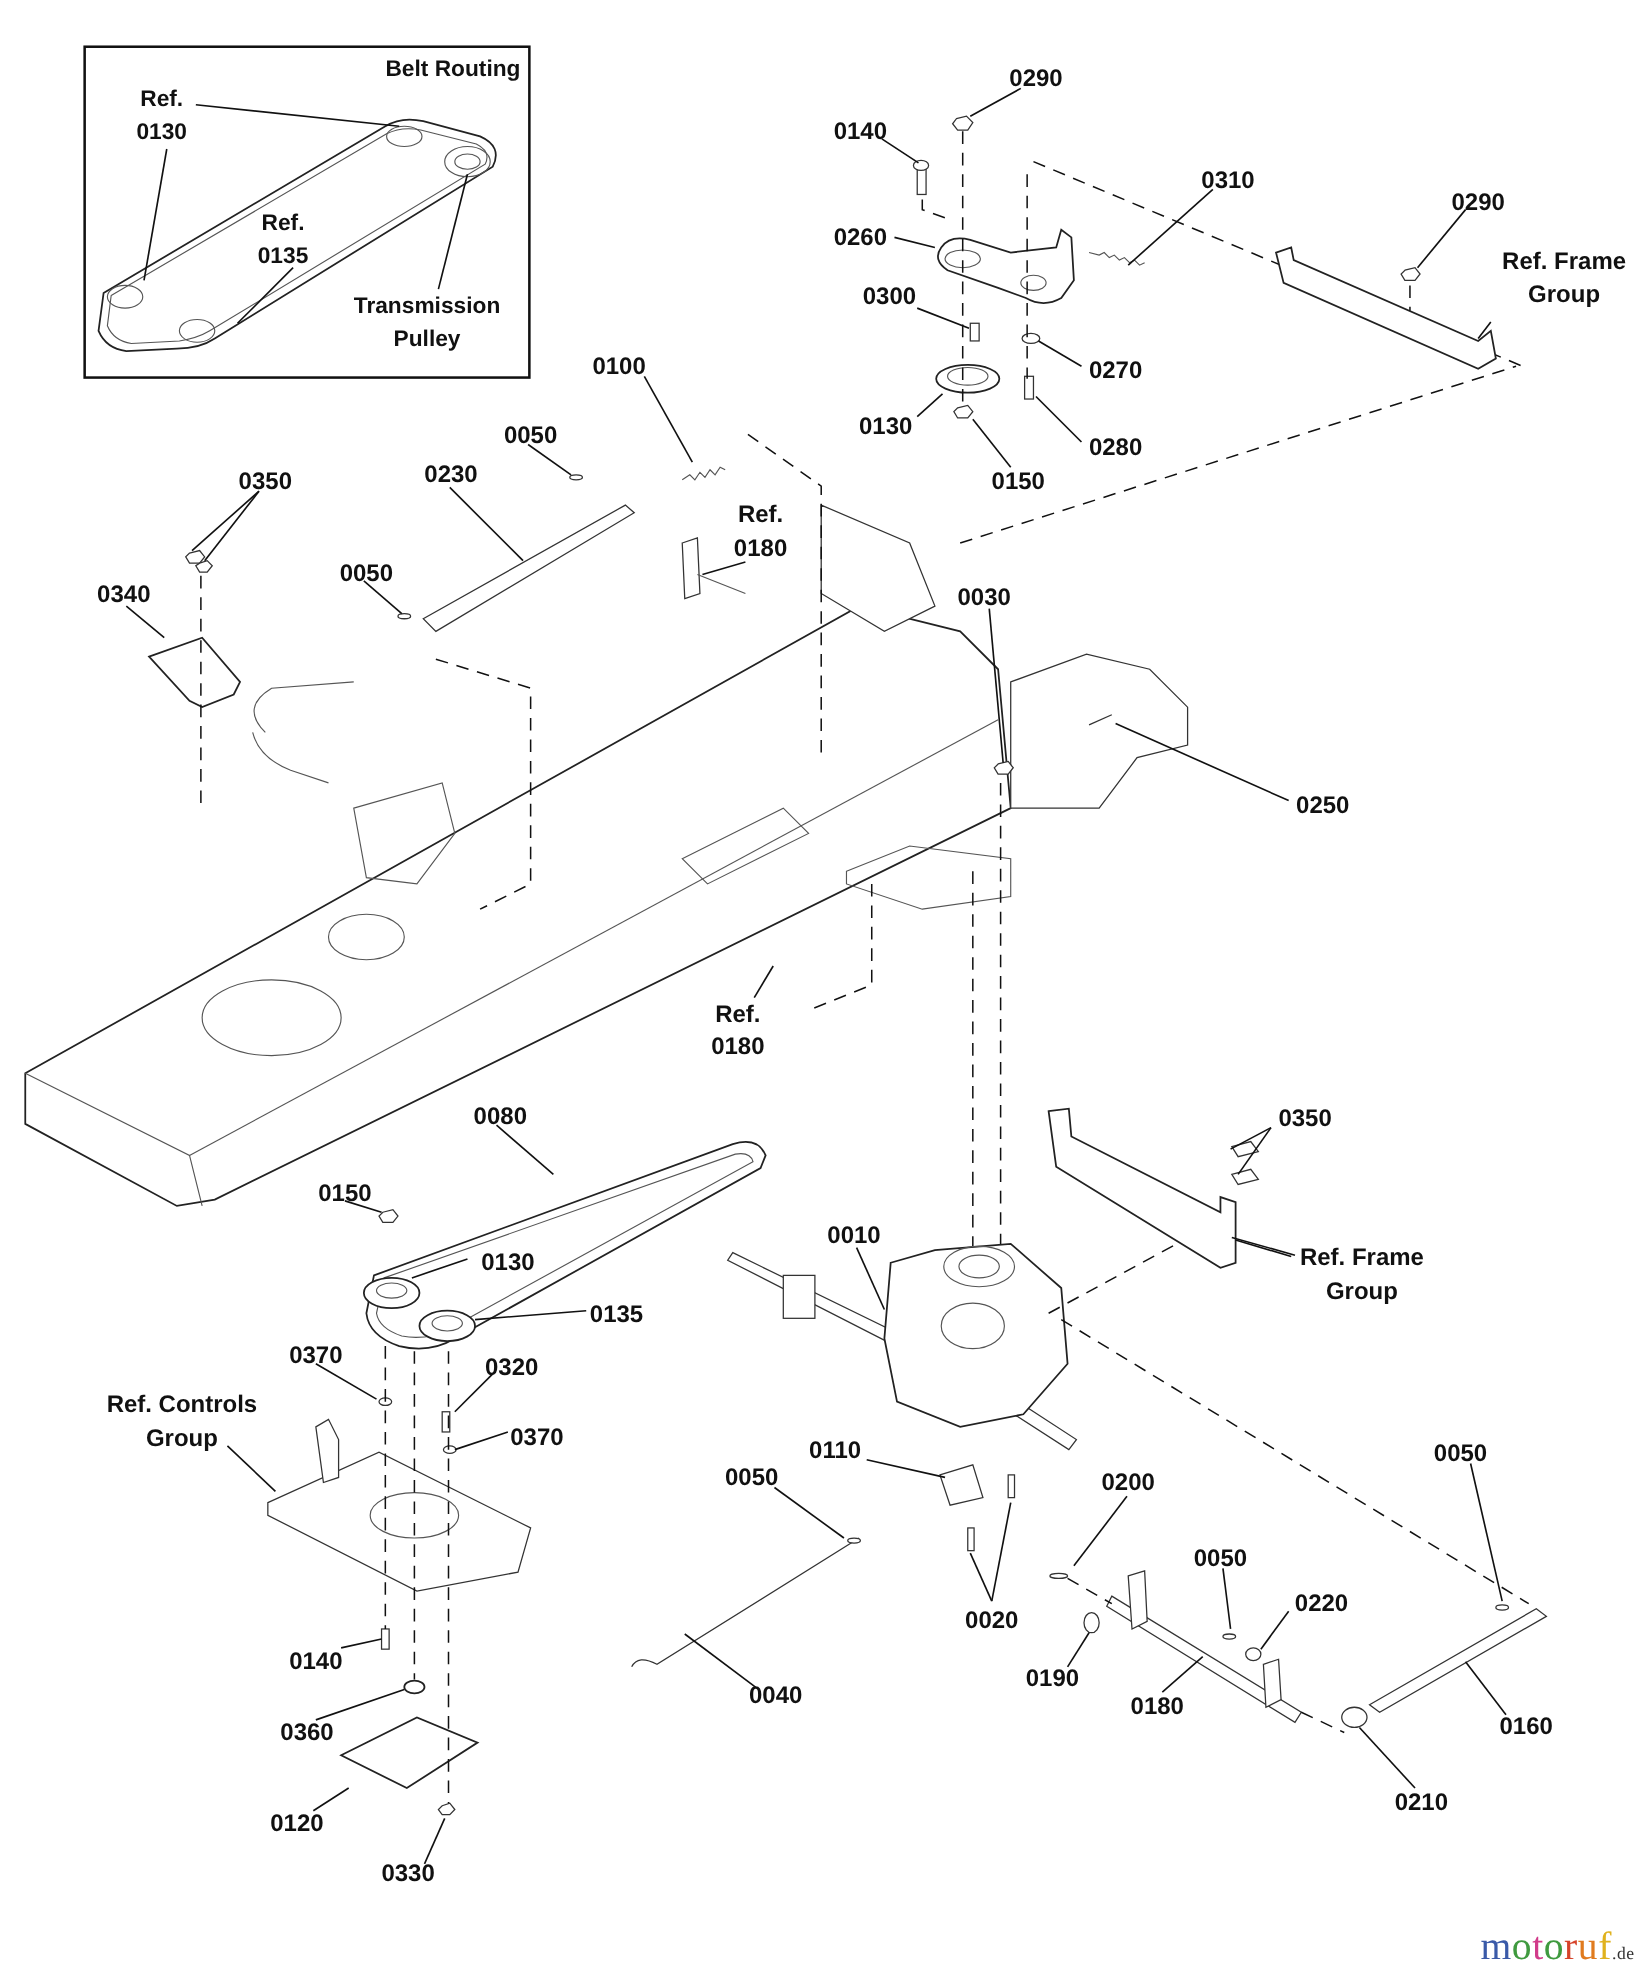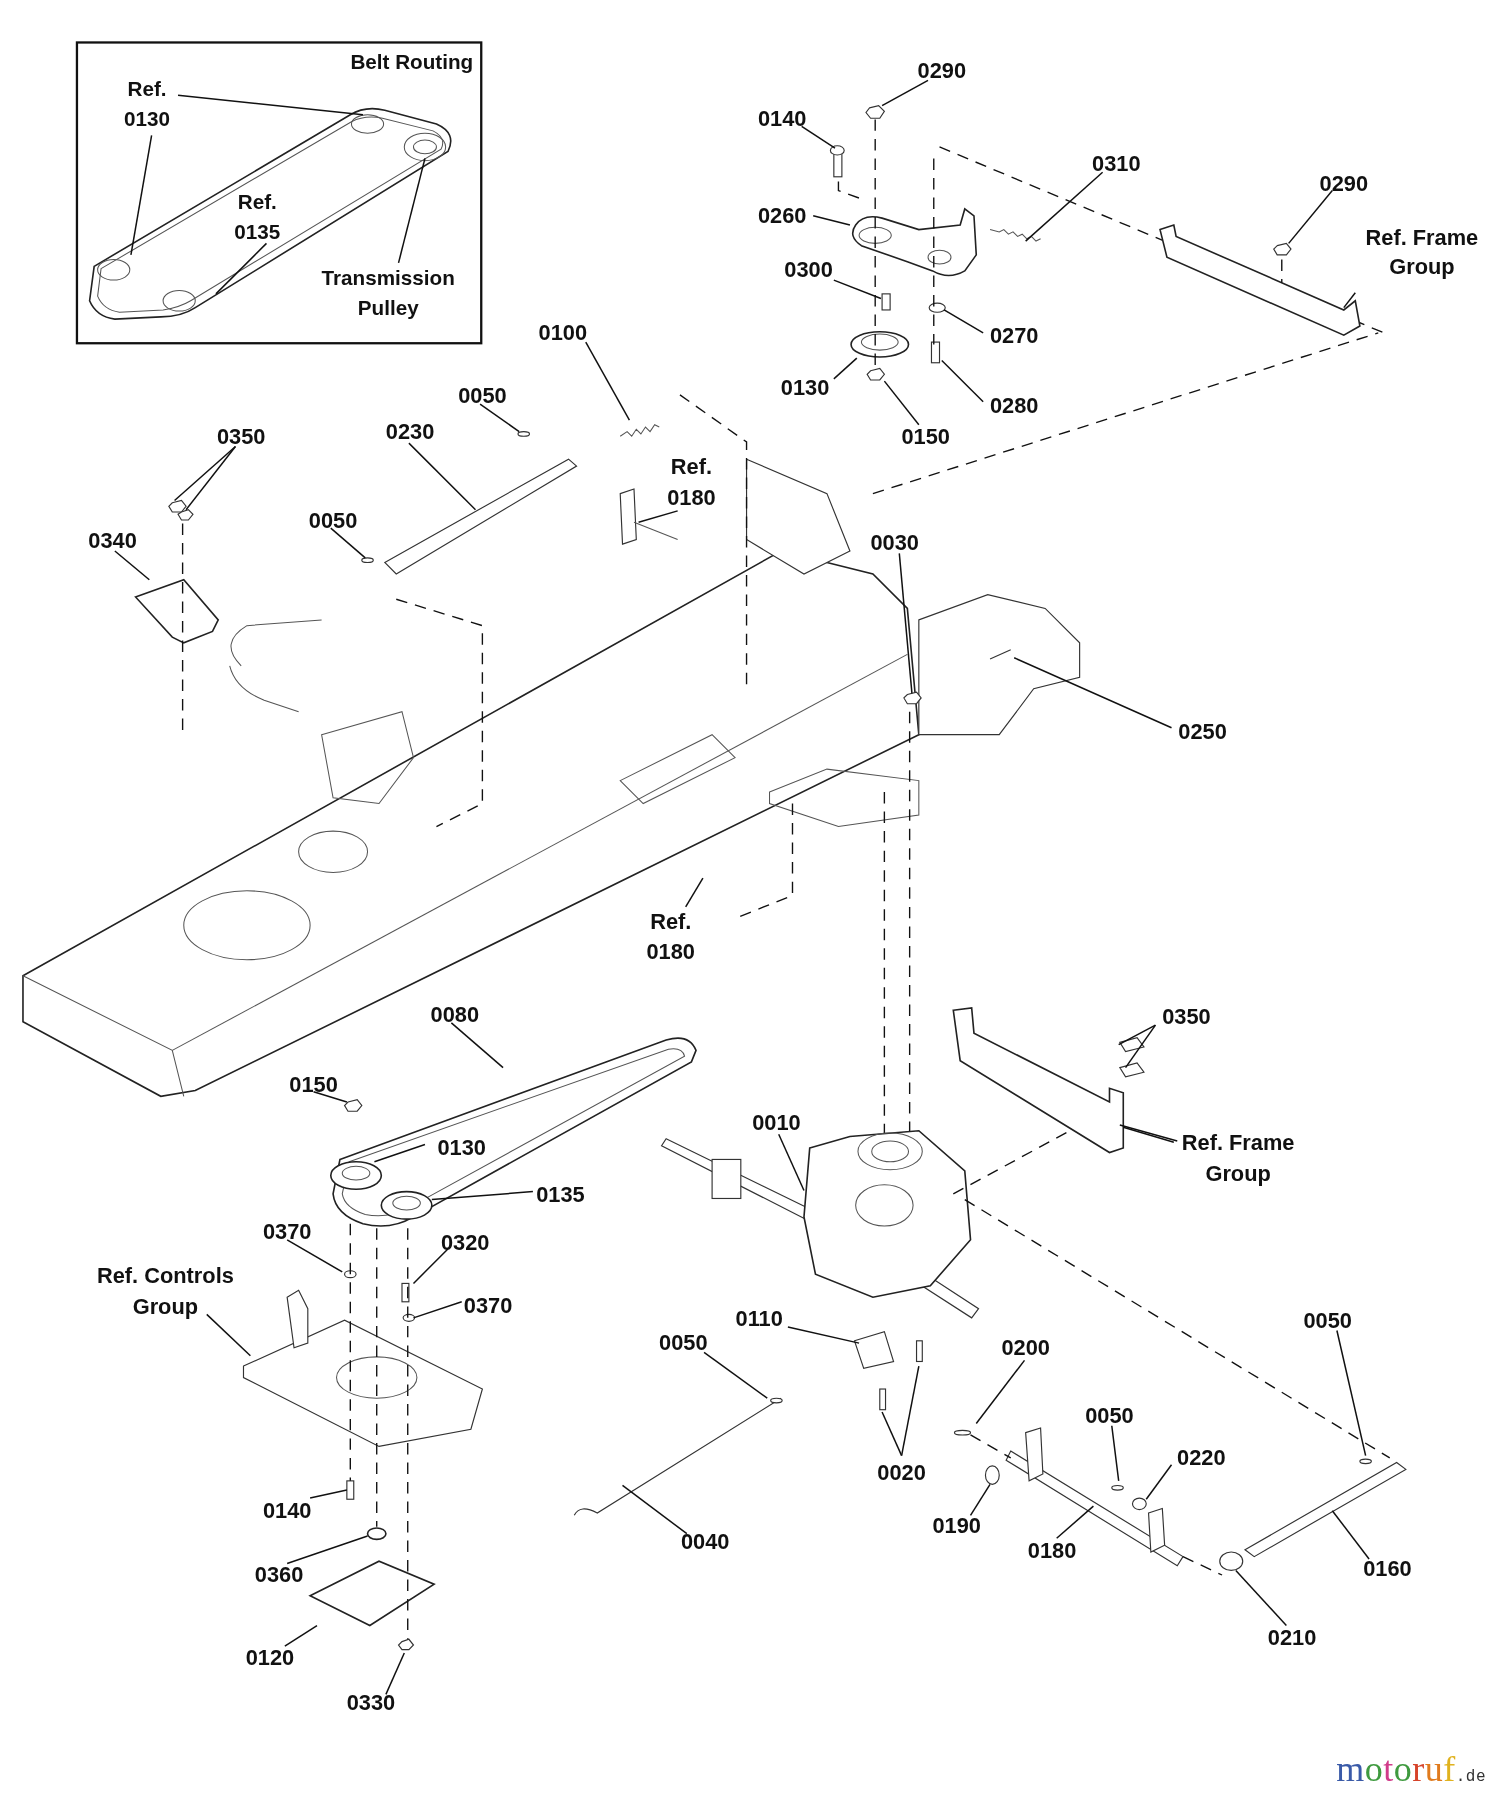--- a/index.html
+++ b/index.html
@@ -10,21 +10,21 @@
     .leader { stroke: #111; stroke-width: 1.3; fill: none; }
     .dash { stroke: #111; stroke-width: 1.2; fill: none; stroke-dasharray: 10 7; }
     .part { stroke: #222; stroke-width: 1.4; fill: #fff; }
     .part-thin { stroke: #333; stroke-width: 1; fill: #fff; }
     .detail { stroke: #555; stroke-width: 0.9; fill: none; }
     .inset-box { stroke: #111; stroke-width: 2; fill: #fff; }
     #watermark {
       position: absolute; right: 14px; bottom: 10px;
       font-family: "Liberation Serif", serif; font-size: 36px; letter-spacing: 0.5px;
     }
-    #watermark .de { font-family: Liberation Mono, monospace; font-size: 16px; color: #333; }
+    #watermark .de { font-family: Liberation Serif, serif; font-size: 16px; color: #333; }
   </style>
 </head>
 <body>
 
 <svg id="diagram" viewBox="0 0 1306 1568" preserveAspectRatio="none" xmlns="http://www.w3.org/2000/svg">
 
   <g>
     <rect class="inset-box" x="67" y="37" width="352" height="262"></rect>
     <text class="lbl-sm" x="412" y="60" text-anchor="end">Belt Routing</text>
 

